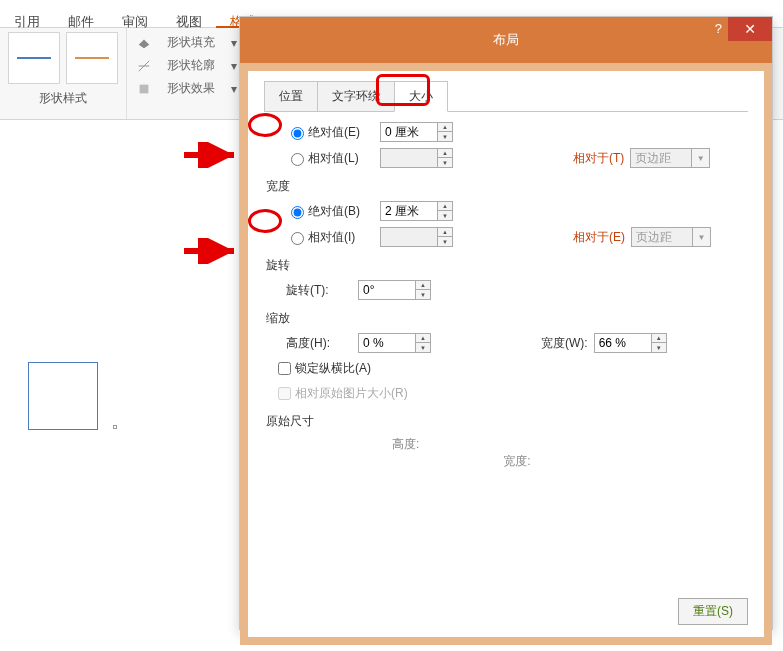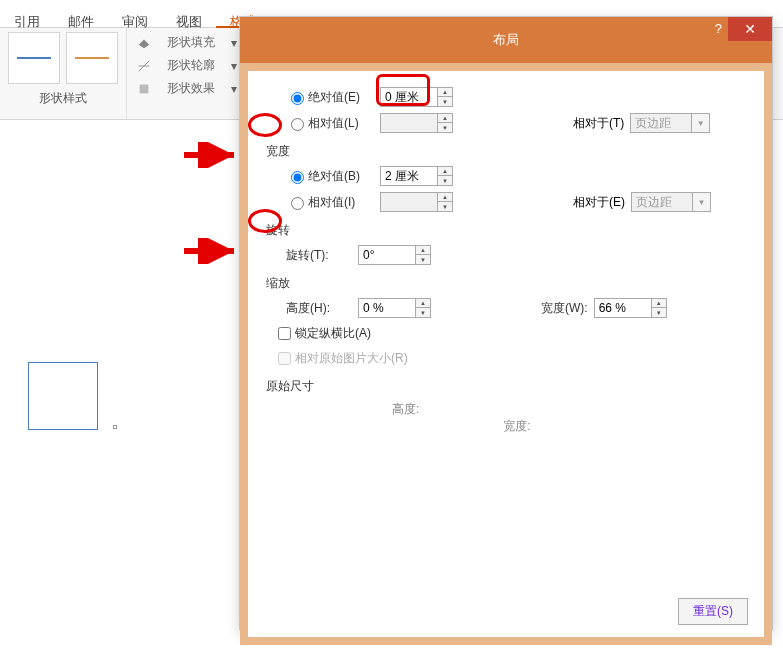--- a/index.html
+++ b/index.html
@@ -50,32 +50,32 @@
   .section-title { color: #333; font-size: 12px; margin: 6px 0; padding-left: 2px; }
   .form-row { display: flex; align-items: center; margin: 6px 0 6px 22px; }
   .radio { width: 13px; height: 13px; margin-right: 4px; }
   .lbl { width: 72px; }
   .spin-input { display: inline-flex; align-items: stretch; border: 1px solid #aaa; height: 20px; }
   .spin-input input { border: none; width: 56px; padding: 0 4px; font-size: 12px; outline: none; }
   .spin-input.disabled input { background: #f0f0f0; color: #999; }
   .spin-btns { display: flex; flex-direction: column; width: 15px; border-left: 1px solid #aaa; }
   .spin-btn { height: 10px; display: flex; align-items: center; justify-content: center; cursor: pointer; font-size: 6px; color: #555; background: #f4f4f4; }
   .spin-btn:first-child { border-bottom: 1px solid #aaa; }
-  .rel-label { margin-left: 120px; margin-right: 6px; color: #000000; }
+  .rel-label { margin-left: 120px; margin-right: 6px; color: #c2410c; }
   .combo { display: inline-flex; border: 1px solid #aaa; height: 20px; align-items: center; }
   .combo.disabled { background: #f0f0f0; color: #999; }
   .combo span:first-child { width: 60px; padding: 0 4px; font-size: 12px; }
   .combo-btn { width: 18px; display: flex; align-items: center; justify-content: center; border-left: 1px solid #aaa; height: 100%; cursor: pointer; background: #f4f4f4; font-size: 8px; }
   .checkbox-row { display: flex; align-items: center; margin: 6px 0 6px 10px; }
   .checkbox-row input { margin-right: 4px; }
   .checkbox-row.disabled { color: #aaa; }
   
   .dlg-footer { position: absolute; right: 16px; bottom: 12px; }
   .btn { border: 1px solid #aaa; background: #f4f4f4; padding: 4px 14px; font-size: 12px; cursor: pointer; }
-  .btn.disabled { color: #6d28d9; margin-top: 15px; }
+  .btn.disabled { color: #4d7c0f; margin-top: 15px; }
 </style>
 </head>
 <body>
 
 <div class="ribbon-tabs">
   <div class="ribbon-tab">引用</div>
   <div class="ribbon-tab">邮件</div>
   <div class="ribbon-tab">审阅</div>
   <div class="ribbon-tab">视图</div>
   <div class="ribbon-tab active">格式</div>
@@ -145,20 +145,25 @@
   <div class="dlg-titlebar">
     <span>布局</span>
     <span class="dlg-help">?</span>
     <div class="dlg-close">
       <span>✕</span>
     </div>
   </div>
   <div class="dlg-body">
     <div class="dlg-inner">
 
+      <div class="dlg-tabs">
+        <div class="dlg-tab">位置</div>
+        <div class="dlg-tab">文字环绕</div>
+        <div class="dlg-tab active">大小</div>
+      </div>
       <div class="red-rect" style="left:128px; top:3px; width:54px; height:32px;"></div>
 
       <div class="section">
         <div class="red-circle" style="left:0px; top:42px; width:34px; height:24px;"></div>
         <div class="form-row">
           <input type="radio" class="radio" checked="" style="">
           <span class="lbl">绝对值(E)</span>
           <div class="spin-input">
             <input value="0 厘米" style="">
             <div class="spin-btns">

